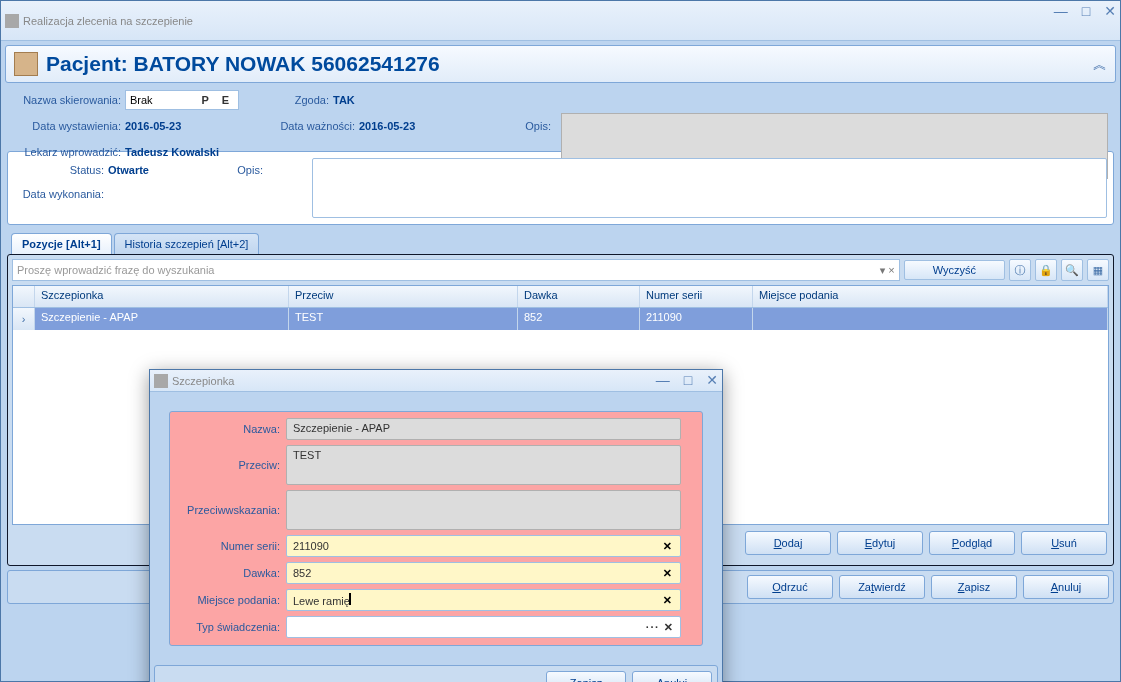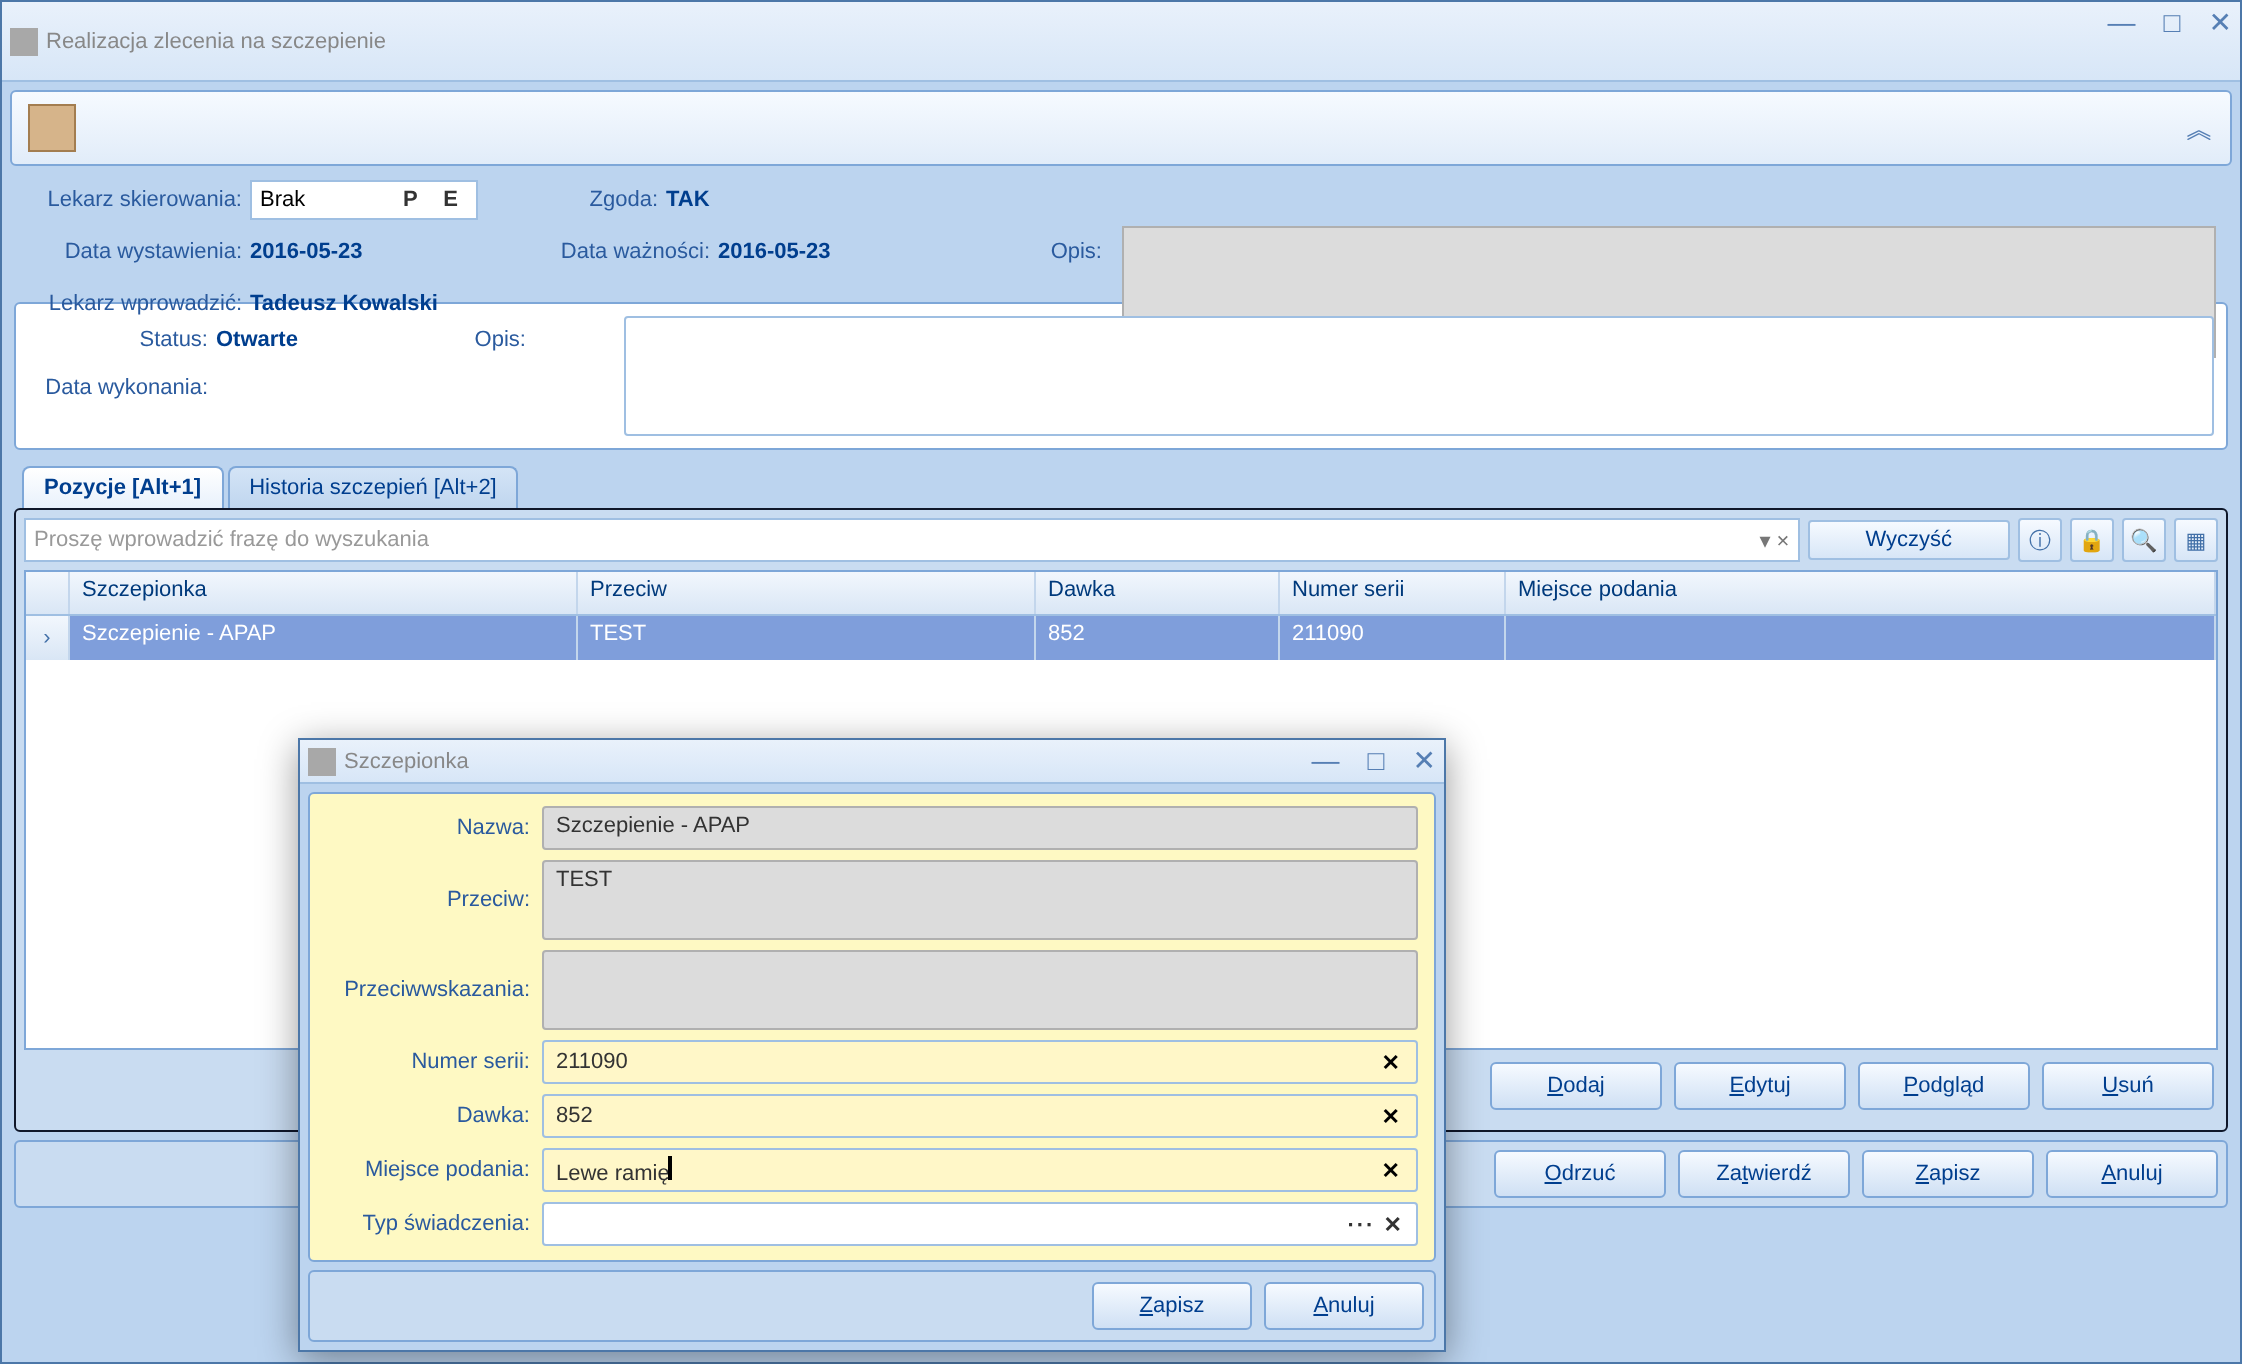--- a/index.html
+++ b/index.html
@@ -40,21 +40,21 @@
   .grow { display:flex; background:#7f9edb; color:#fff; height:22px;}
   .grow > div { color:#fff;}
   .grow .gcol-sel { background:linear-gradient(#f2f7fd,#d9e6f5); color:#4270a8; display:flex; align-items:center; justify-content:center;}
   .btn-row { display:flex; justify-content:flex-end; gap:6px; padding:6px 2px;}
   .btn { background:linear-gradient(#f6faff,#cfe0f4); border:1px solid #7ea7d8; border-radius:3px; padding:5px 0; width:86px; text-align:center; color:#003e8e; cursor:pointer; font-size:11px;}
   .btn span.mn { text-decoration:underline; }
   .footer-bar { background:#c9dcf1; border:1px solid #7ea7d8; border-radius:3px; margin:4px 2px; height:34px; display:flex; justify-content:flex-end; align-items:center; gap:6px; padding:0 4px;}
   
   .dialog { position:absolute; left:148px; top:368px; width:574px; background:#bcd4ef; border:1px solid #4c77a8; box-shadow:0 4px 18px rgba(0,0,0,0.4);}
   .dialog .titlebar { height:22px;}
-  .dbody { background:#fef9c3; border:1px solid #7ea7d8; border-radius:3px; margin:4px; padding:6px 8px 2px 6px;}
+  .dbody { background:#fca5a5; border:1px solid #7ea7d8; border-radius:3px; margin:19px; padding:6px 21px 2px 6px;}
   .drow { display:flex; align-items:center; margin-bottom:5px;}
   .dlbl { width:110px; text-align:right; color:#2a5a9e; padding-right:6px;}
   .dfield { flex:1; background:#dcdcdc; border:1px solid #b0b0b0; height:22px; padding:3px 6px; color:#333; border-radius:2px;}
   .dfield.tall { height:40px;}
   .dfield.edit { background:#fff7c8; border:1px solid #9fbfe2; display:flex; align-items:center; justify-content:space-between;}
   .dfield.white { background:#fff; border:1px solid #9fbfe2; display:flex; align-items:center; justify-content:flex-end;}
   .clear-x { color:#000; font-weight:bold; cursor:pointer; padding:0 2px;}
   .dots { font-weight:bold; letter-spacing:1px; cursor:pointer;}
   .caret { display:inline-block; border:1px solid #000; width:1px; height:12px; margin-left:-1px;}
   .dbtns { display:flex; justify-content:flex-end; gap:6px; background:#c9dcf1; border:1px solid #7ea7d8; border-radius:3px; margin:0 4px 4px 4px; padding:5px;}
@@ -69,26 +69,27 @@
     <div class="win-controls">
       <span>—</span>
       <span>□</span>
       <span>✕</span>
     </div>
   </div>
 
   <div class="content">
     <div class="patient-bar">
       <span class="picon"></span>
+      <h1>Pacjent: BATORY NOWAK 56062541276</h1>
       <span class="collapse-btn">︽</span>
     </div>
 
     <div class="info-panel">
       <div class="info-row">
-        <div class="lbl" style="width:112px;">Lekarz skierowania:</div>
+        <div class="lbl" style="width:112px;">Nazwa skierowania:</div>
         <div class="ref-box">
           <span>Brak</span>
           <span class="pe"><span>P</span> <span>E</span></span>
         </div>
         <div class="lbl" style="width:94px;">Zgoda:</div>
         <div class="val" style="width:60px;">TAK</div>
       </div>
       <div class="info-row" style="align-items:flex-start;">
         <div style="width:548px;">
           <div class="info-row">

